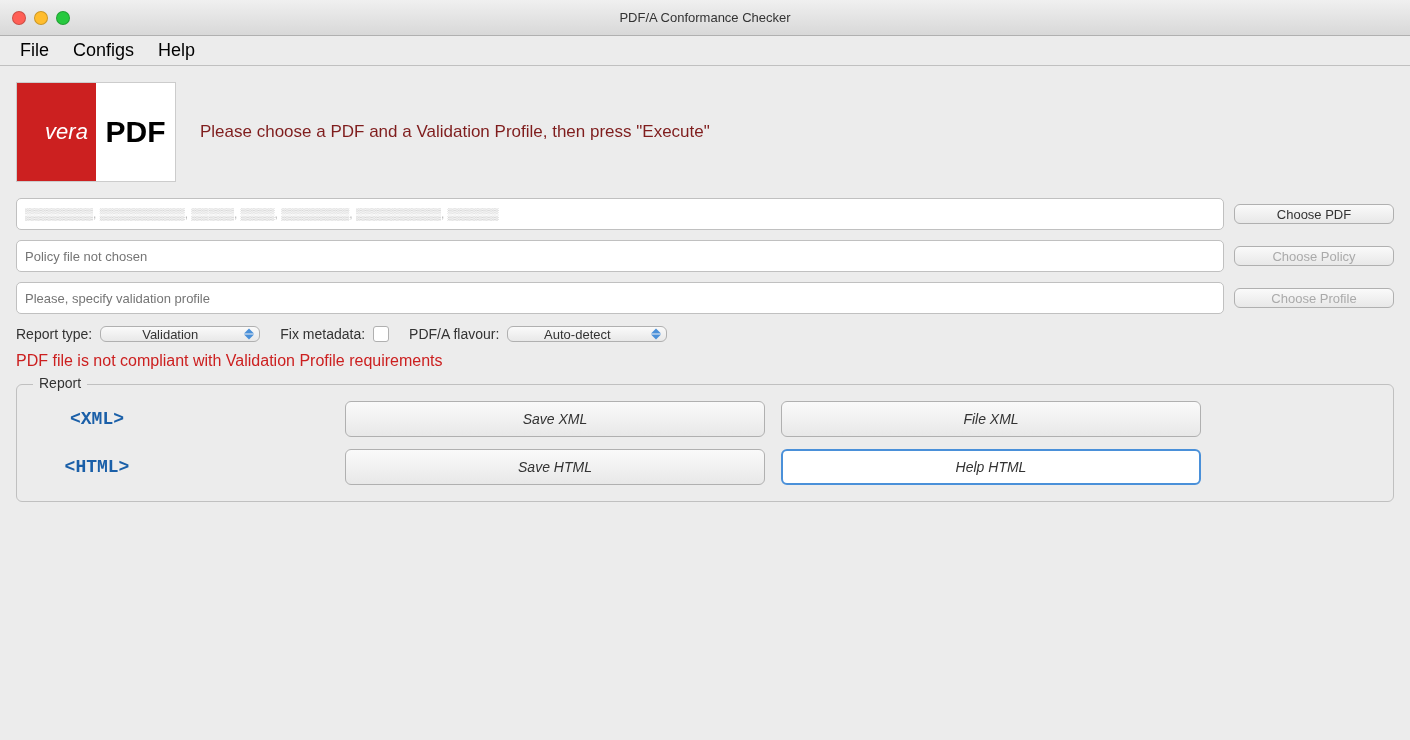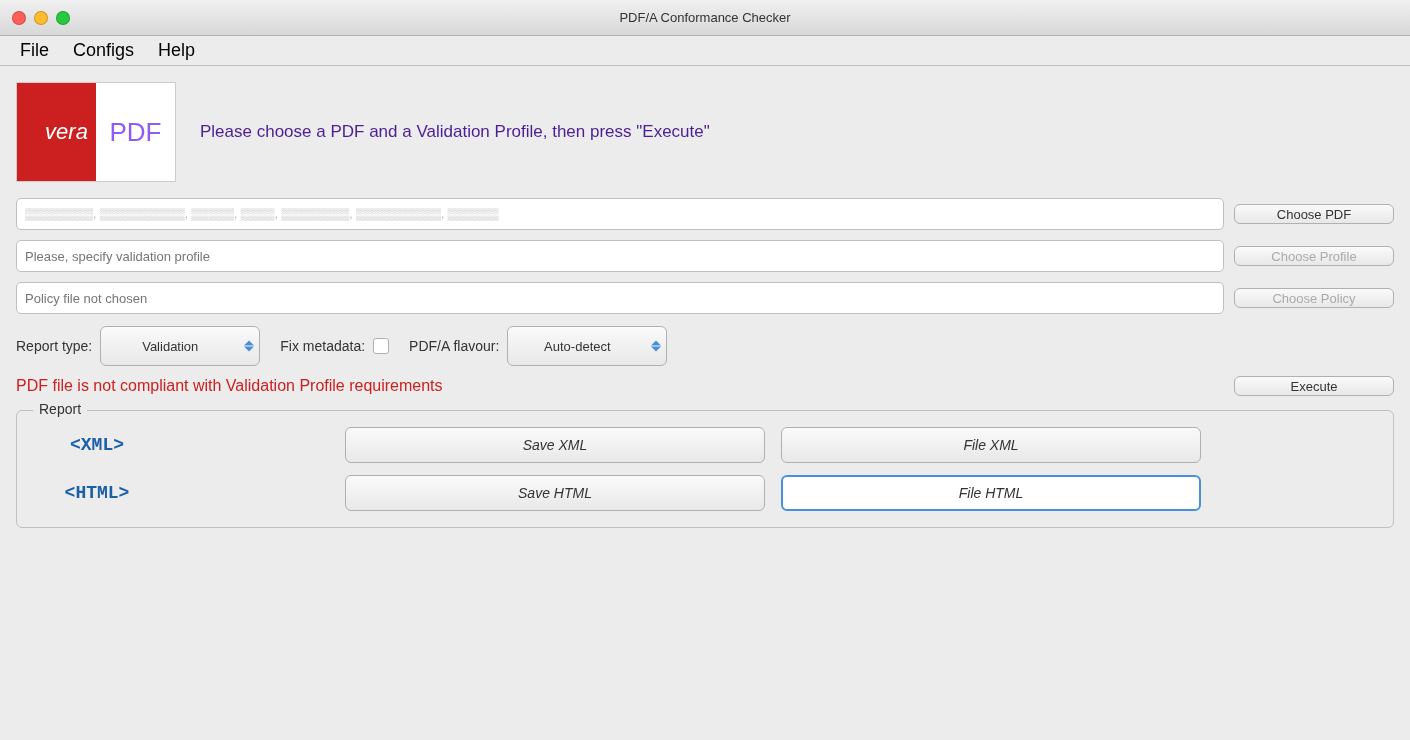--- a/index.html
+++ b/index.html
@@ -107,28 +107,28 @@
     }
     .logo-right {
       background: white;
       width: 80px;
       height: 100%;
       display: flex;
       align-items: center;
       justify-content: center;
     }
     .logo-pdf {
-      color: #8b5cf6;
-      font-size: 26px;
-      font-weight: 400;
+      color: #000000;
+      font-size: 30px;
+      font-weight: 700;
     }
 
     .header-instruction {
       font-size: 17px;
-      color: #4c1d95;
+      color: #7f1d1d;
       flex: 1;
     }
 
     
     .input-row {
       display: flex;
       align-items: center;
       gap: 10px;
     }
     .text-field {
@@ -186,21 +186,21 @@
     }
 
     
     .select-wrapper {
       position: relative;
       display: inline-block;
     }
     .styled-select {
       appearance: none;
       -webkit-appearance: none;
-      height: 40px;
+      height: 16px;
       border: 1px solid #b0b0b0;
       border-radius: 6px;
       background: linear-gradient(to bottom, #fafafa, #e8e8e8);
       font-size: 13px;
       padding: 0 32px 0 12px;
       cursor: pointer;
       color: #333;
       outline: none;
       min-width: 160px;
       text-align: center;
@@ -343,27 +343,27 @@
     </div>
     <span class="header-instruction">Please choose a PDF and a Validation Profile, then press "Execute"</span>
   </div>
 
   <div class="input-row">
     <input type="text" class="text-field has-value" value="▒▒▒▒▒▒▒▒, ▒▒▒▒▒▒▒▒▒▒, ▒▒▒▒▒, ▒▒▒▒, ▒▒▒▒▒▒▒▒, ▒▒▒▒▒▒▒▒▒▒, ▒▒▒▒▒▒" style="color: rgb(187, 187, 187); font-size: 12px;">
     <button class="btn">Choose PDF</button>
   </div>
 
   <div class="input-row">
+    <input type="text" class="text-field" placeholder="Policy file not chosen" style="">
+    <button class="btn disabled">Choose Policy</button>
+  </div>
+
+  <div class="input-row">
     <input type="text" class="text-field" placeholder="Please, specify validation profile" style="">
     <button class="btn disabled">Choose Profile</button>
-  </div>
-
-  <div class="input-row">
-    <input type="text" class="text-field" placeholder="Policy file not chosen" style="">
-    <button class="btn disabled">Choose Policy</button>
   </div>
 
   <div class="controls-row">
     <div class="control-group">
       <span class="control-label">Report type:</span>
       <div class="select-wrapper">
         <select class="styled-select">
           <option>Validation</option>
           <option>Features</option>
           <option>Metadata Fixer</option>
@@ -399,36 +399,35 @@
           <div class="arrow-down"></div>
         </div>
       </div>
     </div>
 
     <div class="spacer"></div>
   </div>
 
   <div class="execute-row">
     <span class="status-message">PDF file is not compliant with Validation Profile requirements</span>
-    <button class="btn primary">Execute</button>
   </div>
 
   <div class="report-section">
     <span class="report-title">Report</span>
 
     <div class="report-row">
       <span class="report-type-label">&lt;XML&gt;</span>
       <div class="report-btn-group">
         <button class="report-btn">Save XML</button>
         <button class="report-btn">File XML</button>
       </div>
     </div>
 
     <div class="report-row">
       <span class="report-type-label">&lt;HTML&gt;</span>
       <div class="report-btn-group">
         <button class="report-btn">Save HTML</button>
-        <button class="report-btn highlighted">File HTML</button>
+        <button class="report-btn highlighted">Help HTML</button>
       </div>
     </div>
   </div>
 
 </div>
 
 </body></html>

